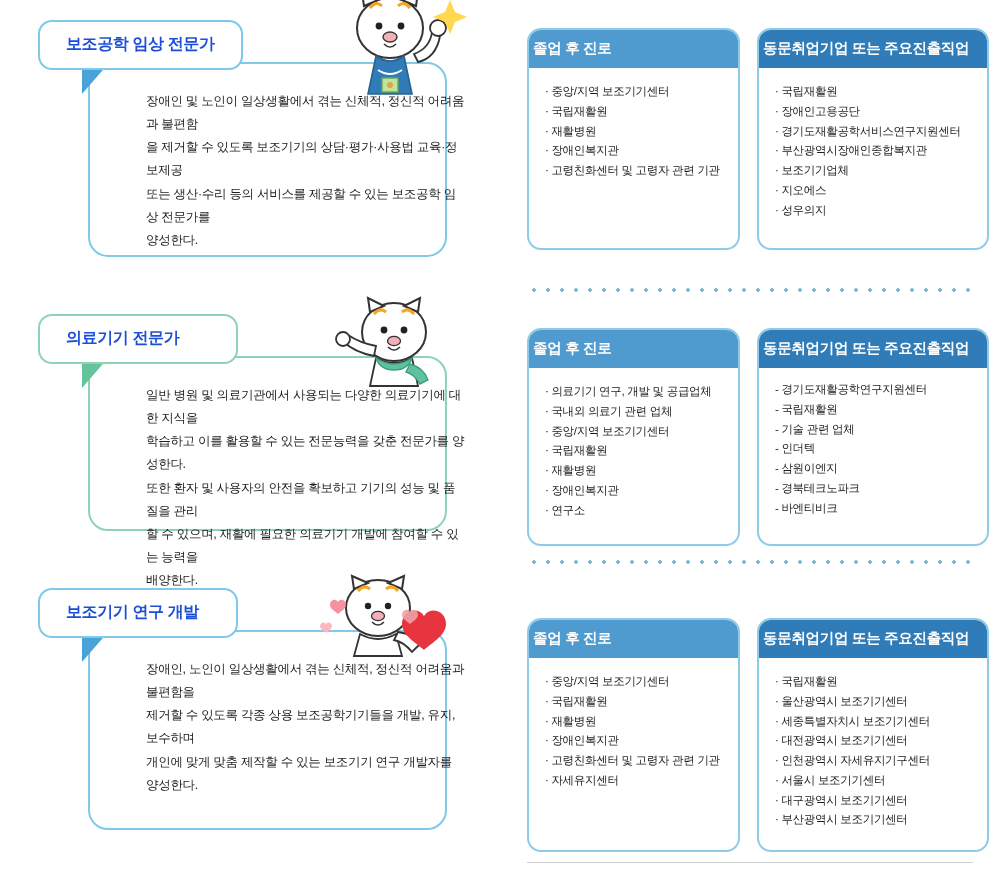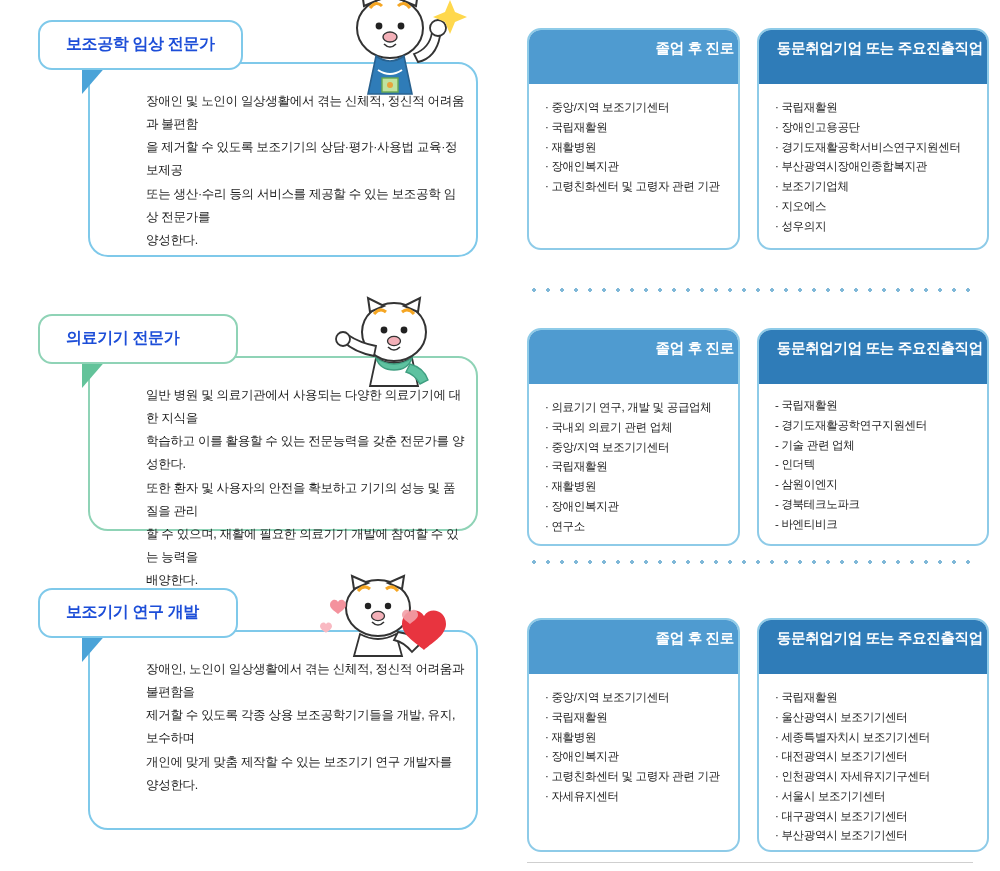--- a/index.html
+++ b/index.html
@@ -18,21 +18,21 @@
   .sec1 { top: 0;   height: 290px; }
   .sec2 { top: 300px; height: 262px; }
   .sec3 { top: 572px; height: 290px; }
 
   
   .left { position: absolute; left: 38px; top: 0; width: 450px; }
 
   .desc-box {
     position: absolute;
     left: 50px; top: 62px;
-    width: 390px; height: 195px;
+    width: 359px; height: 195px;
     border: 2px solid #7fc9ea;
     border-radius: 20px;
     background: #ffffff;
   }
   .desc-box.green { border-color: #8fd3b6; }
   .desc-text {
     position: absolute;
     left: 56px; top: 26px;
     width: 320px;
     font-size: 12.5px;
@@ -80,22 +80,22 @@
     border-radius: 14px;
     border: 2px solid #8ecbe8;
     background: #ffffff;
     overflow: hidden;
   }
   .card-head {
     background: #4f9bd0;
     color: #fff;
     font-size: 14.5px;
     font-weight: bold;
-    text-align: right;
-    padding: 9px 4px 26px 4px;
+    text-align: left;
+    padding: 9px 4px 10px 4px;
     letter-spacing: -0.3px;
   }
   .card-head.dark { background: #2f7cb8; }
   .card-body {
     padding: 14px 22px 10px 16px;
   }
   .card-body li {
     list-style: none;
     font-size: 11.5px;
     line-height: 1.72;
@@ -241,22 +241,22 @@
           <li>· 장애인복지관</li>
           <li>· 연구소</li>
         </ul>
       </div>
     </div>
 
     <div class="card col-b" style="top:28px; height:218px;">
       <div class="card-head dark">동문취업기업 또는 주요진출직업</div>
       <div class="card-body" style="padding-top:12px;">
         <ul>
+          <li>- 경기도재활공학연구지원센터</li>
           <li>- 국립재활원</li>
-          <li>- 경기도재활공학연구지원센터</li>
           <li>- 기술 관련 업체</li>
           <li>- 인더텍</li>
           <li>- 삼원이엔지</li>
           <li>- 경북테크노파크</li>
           <li>- 바엔티비크</li>
 
         </ul>
       </div>
     </div>
   </div>

